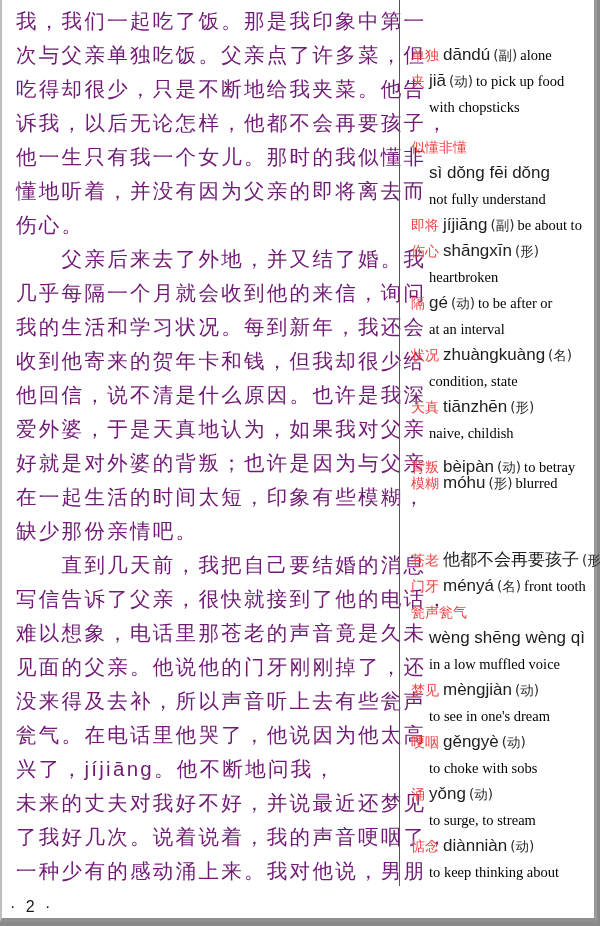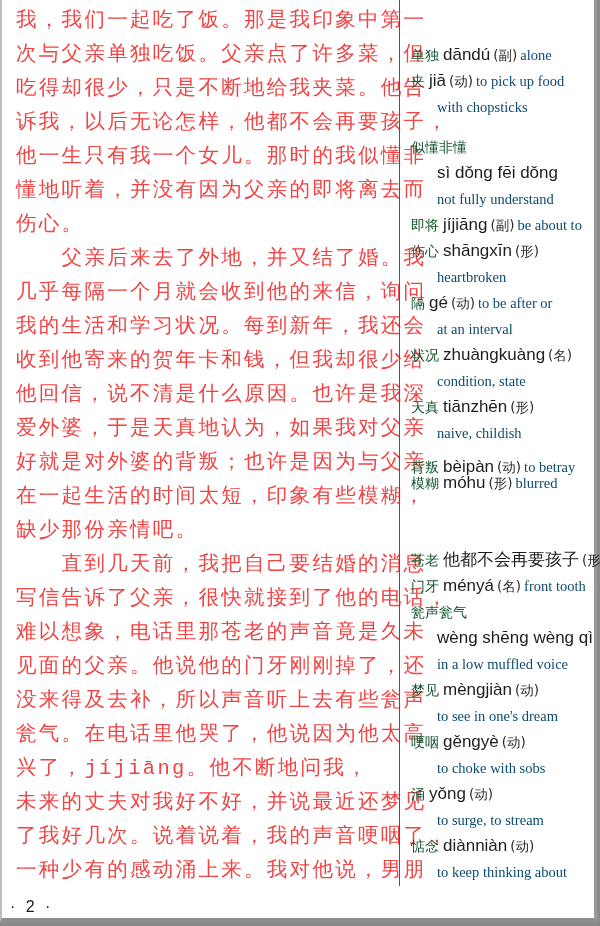--- a/index.html
+++ b/index.html
@@ -10,40 +10,40 @@
       position:absolute; left:0; top:0; width:597px; height:922px;
       background:#ffffff; border-right:3px solid #9a9a9a; border-bottom:4px solid #8f8f8f;
       border-left:2px solid #bdbdbd;
       box-sizing:border-box;
     }
     .main {
       position:absolute; left:14px; top:0; width:378px;
     }
     .line {
       position:absolute; left:0; height:34px; width:378px;
-      font-family:Liberation Mono, monospace;
-      font-size:20.5px; color:#ef4444; white-space:nowrap; letter-spacing:2.3px;
+      font-family:Liberation Sans, sans-serif;
+      font-size:20.5px; color:#701a75; white-space:nowrap; letter-spacing:2.3px;
       line-height:34px;
     }
     .divider {
       position:absolute; left:397px; top:0; width:1px; height:886px; background:#555;
     }
     .gloss {
       position:absolute; left:409px; top:0; width:188px;
     }
     .g {
       position:absolute; left:0; height:26px; line-height:26px; white-space:nowrap;
       font-size:14px;
     }
     .g.indent { left:14px; }
-    .hz { font-family:"DejaVu Sans",sans-serif; color:#14532d; font-size:14px; }
+    .hz { font-family:"DejaVu Sans",sans-serif; color:#ef4444; font-size:14px; }
     .py { font-family:"Liberation Sans",sans-serif; color:#1d1d1d; font-size:17px; margin-left:4px; }
     .pos { font-family:"DejaVu Sans",sans-serif; color:#2a2a2a; font-size:13.5px; margin-left:3px; }
-    .en { font-family:"Liberation Serif",serif; color:#0c4a6e; font-size:14.5px; margin-left:3px; }
-    .g.indent .en, .g.indent .py { margin-left:12px; }
+    .en { font-family:"Liberation Serif",serif; color:#000000; font-size:14.5px; margin-left:3px; }
+    .g.indent .en, .g.indent .py { margin-left:4px; }
     .pagenum {
       position:absolute; left:8px; top:898px;
       font-family:"Liberation Sans",sans-serif; font-size:16px; color:#1a1a1a; letter-spacing:3px;
     }
   </style>
 </head>
 <body>
 
 <div class="page">
 

